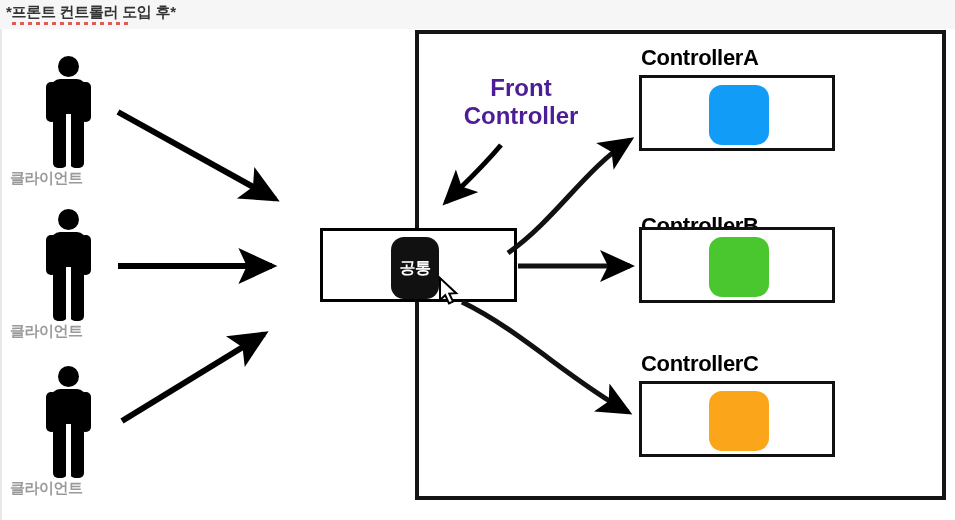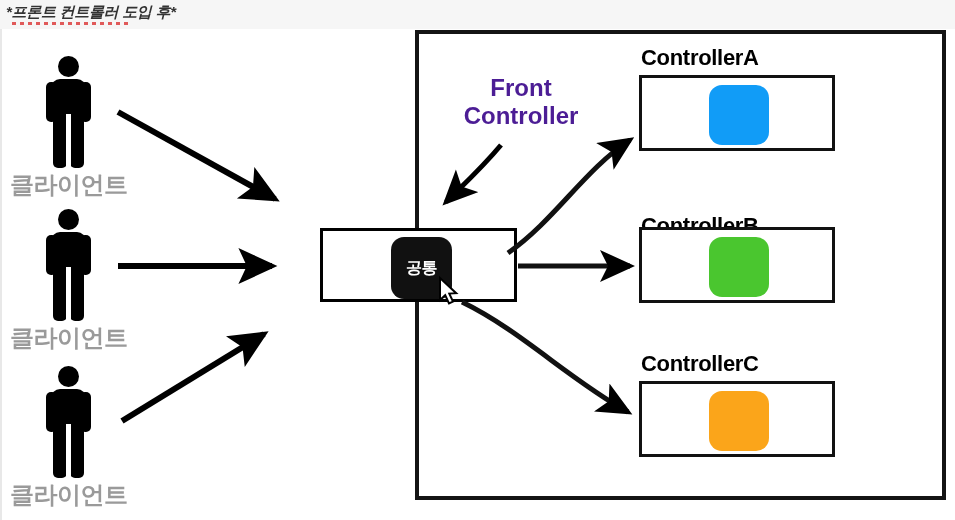--- a/index.html
+++ b/index.html
@@ -19,21 +19,20 @@
   }
 
   
   .titlebar {
     position: absolute;
     left: 0; top: 0;
     width: 955px;
     height: 29px;
     background: #f6f6f6;
     border-bottom: 1px solid #e2e2e2;
-    font-style: italic;
   }
   .title-text {
     position: absolute;
     left: 6px;
     top: 3px;
     font-size: 15px;
     font-weight: bold;
     color: #333333;
     letter-spacing: -0.3px;
     white-space: nowrap;
@@ -101,21 +100,21 @@
     top: 26px;
     width: 11px; height: 40px;
     background: #000;
     border-radius: 5px;
   }
   .person .armL { left: 2px; }
   .person .armR { left: 36px; }
 
   .client-label {
     position: absolute;
-    font-size: 24px;
+    font-size: 15px;
     font-weight: bold;
     color: #9a9a9a;
     white-space: nowrap;
     letter-spacing: -0.5px;
   }
 
   
   .outer-container {
     position: absolute;
     left: 413px;
@@ -135,21 +134,21 @@
     width: 197px;
     height: 74px;
     border: 3px solid #000;
     background: #ffffff;
     box-sizing: border-box;
   }
   .fc-inner {
     position: absolute;
     left: 68px;
     top: 6px;
-    width: 61px;
+    width: 48px;
     height: 62px;
     background: #111111;
     border-radius: 13px;
     display: flex;
     align-items: center;
     justify-content: center;
   }
   .fc-inner span {
     color: #ffffff;
     font-size: 16px;

